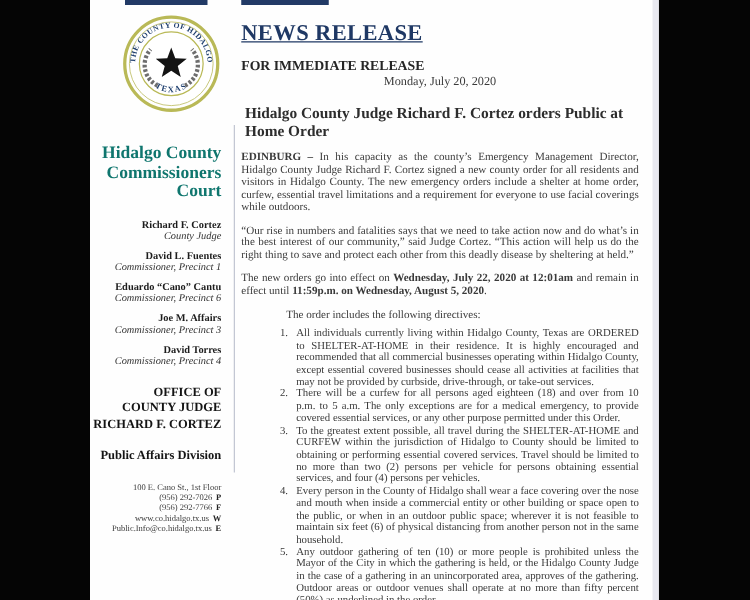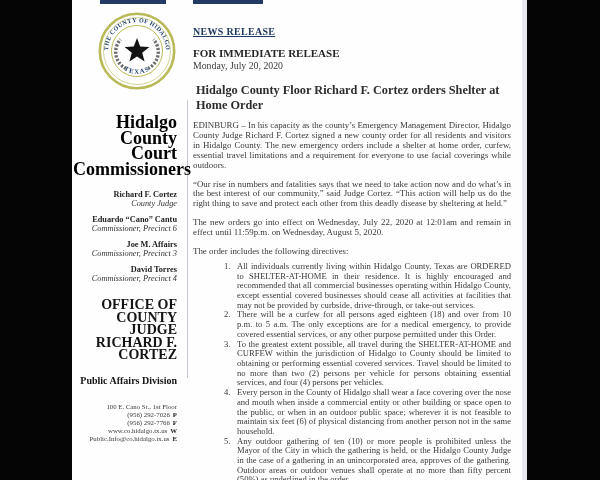--- a/index.html
+++ b/index.html
@@ -13,41 +13,41 @@
     background:#fefefe;border-right:5px solid #e9e9f0;overflow:hidden;
   }
   .artifact{position:absolute;top:0;height:4px;background:#223a66;}
   .artifact.a1{left:28px;width:66px;}
   .artifact.a2{left:121px;width:70px;}
   .divider{position:absolute;left:115px;top:100px;width:1px;height:278px;background:#c3c7d3;}
 
   
   .sidebar{position:absolute;left:1px;top:0;width:104px;text-align:right;color:#222;}
   .seal{width:80px;height:80px;margin:11px 0 0 24px;display:block;}
-  .org-title{margin-top:24px;font-size:18px;font-weight:bold;color:#000000;line-height:15.5px;}
+  .org-title{margin-top:24px;font-size:14px;font-weight:bold;color:#0f766e;line-height:15.5px;}
   .officials{margin-top:13px;}
   .official{margin-bottom:7px;}
   .official .name{font-size:8.3px;font-weight:bold;line-height:9px;color:#1c1c1c;}
   .official .title{font-size:8.3px;font-style:italic;line-height:9px;color:#333;}
-  .office-block{margin-top:16px;font-size:14px;font-weight:bold;line-height:12.5px;color:#141414;}
+  .office-block{margin-top:16px;font-size:10px;font-weight:bold;line-height:12.5px;color:#141414;}
   .division{margin-top:13px;font-size:10px;font-weight:bold;color:#141414;}
   .contact{margin-top:17px;font-size:6.8px;line-height:8.2px;color:#3a3a3a;}
   .contact .lbl{font-weight:bold;margin-left:3px;color:#222;}
 
   
   .main{position:absolute;left:121px;top:0;width:318px;color:#3a3a3a;}
-  .kicker{margin-top:26px;font-size:10px;font-weight:bold;color:#1f3864;
+  .kicker{margin-top:16px;font-size:18px;font-weight:bold;color:#1f3864;
           text-decoration:underline;letter-spacing:.3px;}
   .release-line{margin-top:10px;font-size:11px;font-weight:bold;color:#262626;}
-  .date-line{margin-top:1px;font-size:9.8px;color:#3a3a3a;}
+  .date-line{margin-top:1px;font-size:9.8px;color:#3a3a3a;text-align:center;}
   .headline{margin-top:12px;padding-left:3px;font-size:12.3px;font-weight:bold;
             color:#2d2d2d;line-height:14.5px;}
   .para{margin-top:9px;font-size:8.9px;line-height:9.9px;text-align:justify;}
-  .intro{margin-top:9px;font-size:8.9px;line-height:9.9px;}
-  .b{font-weight:normal;}
+  .intro{margin-top:9px;font-size:8.9px;line-height:9.9px;margin-left:36px;}
+  .b{font-weight:bold;}
   .u{}
   .directives{margin-top:5px;}
   .ditem{display:flex;font-size:8.6px;line-height:9.7px;}
   .ditem .num{flex:none;width:13px;margin-left:31px;}
   .ditem .body{flex:1;text-align:justify;}
 </style>
 </head>
 <body>
 
 <div class="page">
@@ -71,28 +71,32 @@
       <text font-size="6.6" font-weight="bold" fill="#1f3f6e" letter-spacing="1.2" font-family="Liberation Serif, serif">
         <textPath href="#arcBottom" startOffset="50%" text-anchor="middle">TEXAS</textPath>
       </text>
       <path d="M 29,57.5 A 18.5,18.5 0 0 1 23.5,28.5" fill="none" stroke="#6e6e6e" stroke-width="3.4" stroke-dasharray="2.2 1.5"></path>
       <path d="M 51,57.5 A 18.5,18.5 0 0 0 56.5,28.5" fill="none" stroke="#6e6e6e" stroke-width="3.4" stroke-dasharray="2.2 1.5"></path>
       <polygon points="40,27 43.2,35.6 52.4,36 45.2,41.7 47.6,50.5 40,45.5 32.4,50.5 34.8,41.7 27.6,36 36.8,35.6" fill="#141414"></polygon>
     </svg>
 
     <div class="org-title">
       <div>Hidalgo County</div>
+      <div>Commissioners</div>
       <div>Court</div>
-      <div>Commissioners</div>
     </div>
 
     <div class="officials">
       <div class="official">
         <div class="name">Richard F. Cortez</div>
         <div class="title">County Judge</div>
+      </div>
+      <div class="official">
+        <div class="name">David L. Fuentes</div>
+        <div class="title">Commissioner, Precinct 1</div>
       </div>
       <div class="official">
         <div class="name">Eduardo “Cano” Cantu</div>
         <div class="title">Commissioner, Precinct 6</div>
       </div>
       <div class="official">
         <div class="name">Joe M. Affairs</div>
         <div class="title">Commissioner, Precinct 3</div>
       </div>
       <div class="official">
@@ -125,21 +129,21 @@
       <div>
         <span>Public.Info@co.hidalgo.tx.us</span><span class="lbl">E</span>
       </div>
     </div>
   </div>
 
   <div class="main">
     <div class="kicker">NEWS RELEASE</div>
     <div class="release-line">FOR IMMEDIATE RELEASE</div>
     <div class="date-line">Monday, July 20, 2020</div>
-    <div class="headline">Hidalgo County Floor Richard F. Cortez orders Shelter at Home Order</div>
+    <div class="headline">Hidalgo County Judge Richard F. Cortez orders Public at Home Order</div>
 
     <div class="para"><span class="b">EDINBURG – </span><span>In his capacity as the county’s Emergency Management Director, Hidalgo County Judge Richard F. Cortez signed a new county order for all residents and visitors in Hidalgo County. The new emergency orders include a shelter at home order, curfew, essential travel limitations and a requirement for everyone to use facial coverings while outdoors.</span></div>
     <div class="para"><span>“Our rise in numbers and fatalities says that we need to take action now and do what’s in the best interest of our community,” said Judge Cortez.  “This action will help us do the right thing to save and protect each other from this deadly disease by sheltering at held.”</span></div>
     <div class="para"><span>The new orders go into effect on </span><span class="b">Wednesday, July 22, 2020 at 12:01am</span><span> and remain in effect until </span><span class="b">11:59p.m. on Wednesday, August 5, 2020</span><span>.</span></div>
     <div class="intro">The order includes the following directives:</div>
 
     <div class="directives">
       <div class="ditem">
         <span class="num">1.</span>
         <div class="body"><span>All individuals currently living within Hidalgo County, Texas </span><span class="u">are ORDERED to SHELTER-AT-HOME in their residence.</span><span> It is highly encouraged and recommended that all commercial businesses operating within Hidalgo County, except essential covered businesses should cease all activities at facilities that may not be provided by curbside, drive-through, or take-out services.</span></div>

